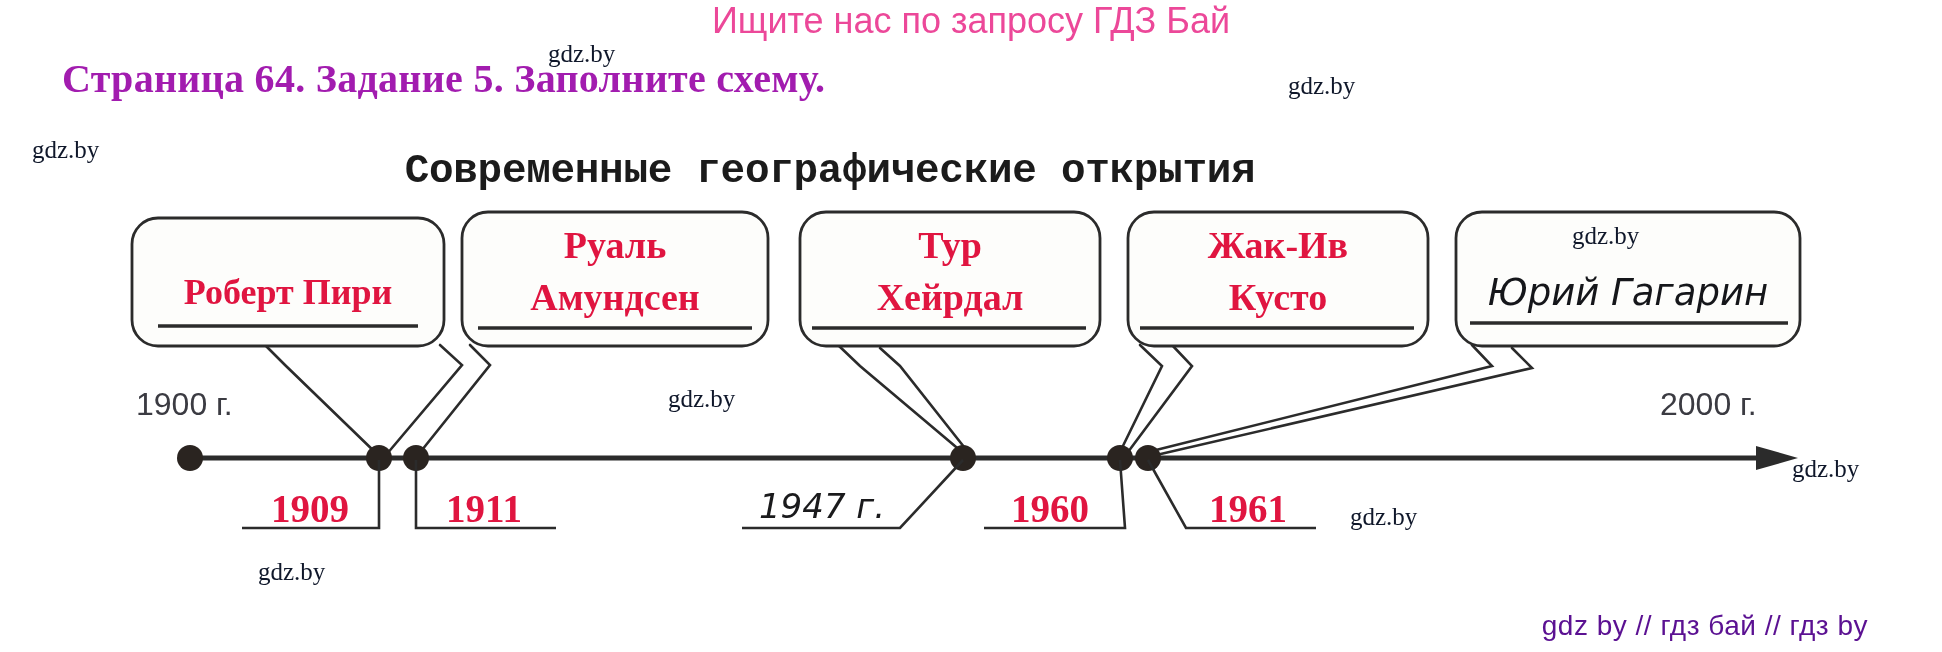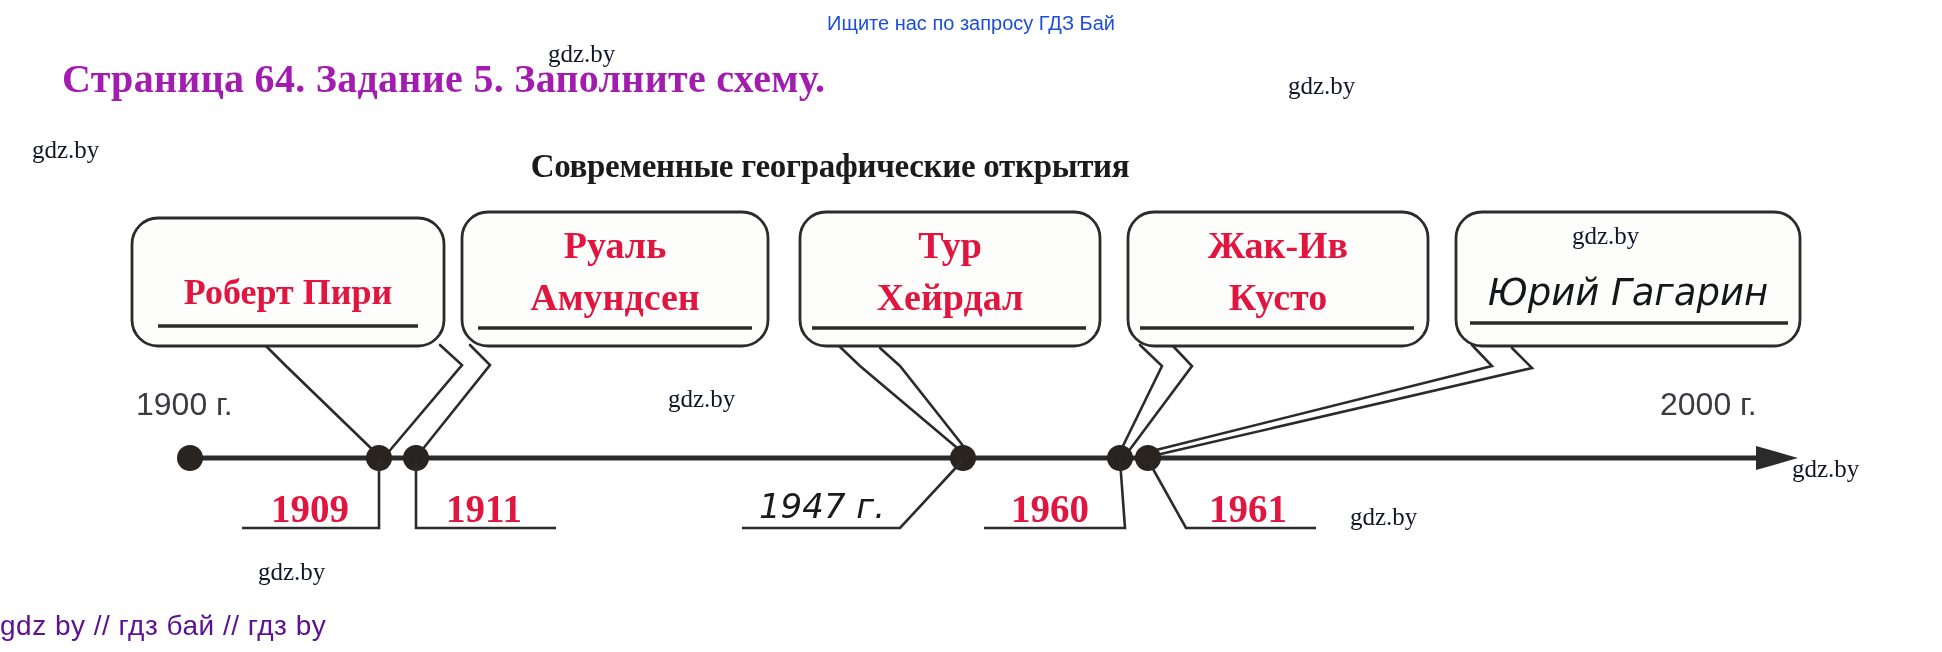--- a/index.html
+++ b/index.html
@@ -11,26 +11,26 @@
     width: 1942px;
     height: 652px;
     position: relative;
     overflow: hidden;
     font-family: "Liberation Sans", sans-serif;
     -webkit-font-smoothing: antialiased;
   }
 
   .promo-top {
     position: absolute;
-    top: 12px;
+    top: 0;
     left: 0;
     width: 1942px;
     text-align: center;
-    color: #1d4ed8;
-    font-size: 20px;
+    color: #ec4899;
+    font-size: 36px;
     font-family: "Liberation Sans", sans-serif;
     letter-spacing: 0px;
   }
 
   .page-title {
     position: absolute;
     left: 62px;
     top: 55px;
     font-family: "Liberation Serif", serif;
     font-weight: bold;
@@ -39,23 +39,23 @@
     letter-spacing: 0.3px;
     white-space: nowrap;
   }
 
   .diagram-heading {
     position: absolute;
     left: 0;
     top: 148px;
     width: 1660px;
     text-align: center;
-    font-family: Liberation Serif, serif;
-    font-weight: bold;
-    font-size: 33px;
+    font-family: Liberation Mono, monospace;
+    font-weight: bold;
+    font-size: 41px;
     color: #1b1b1b;
     letter-spacing: -0.3px;
   }
 
   #diagram {
     position: absolute;
     left: 0;
     top: 0;
     width: 1942px;
     height: 652px;
@@ -100,21 +100,21 @@
     color: #0f172a;
     font-size: 25px;
     white-space: nowrap;
   }
 
   .promo-bottom {
     position: absolute;
     top: 610px;
     left: 0;
     width: 1868px;
-    text-align: left;
+    text-align: right;
     color: #5b1192;
     font-size: 28px;
     font-family: "Liberation Sans", sans-serif;
     letter-spacing: 0.5px;
   }
 </style>
 </head>
 <body>
 
 <div class="promo-top">Ищите нас по запросу ГДЗ Бай</div>

